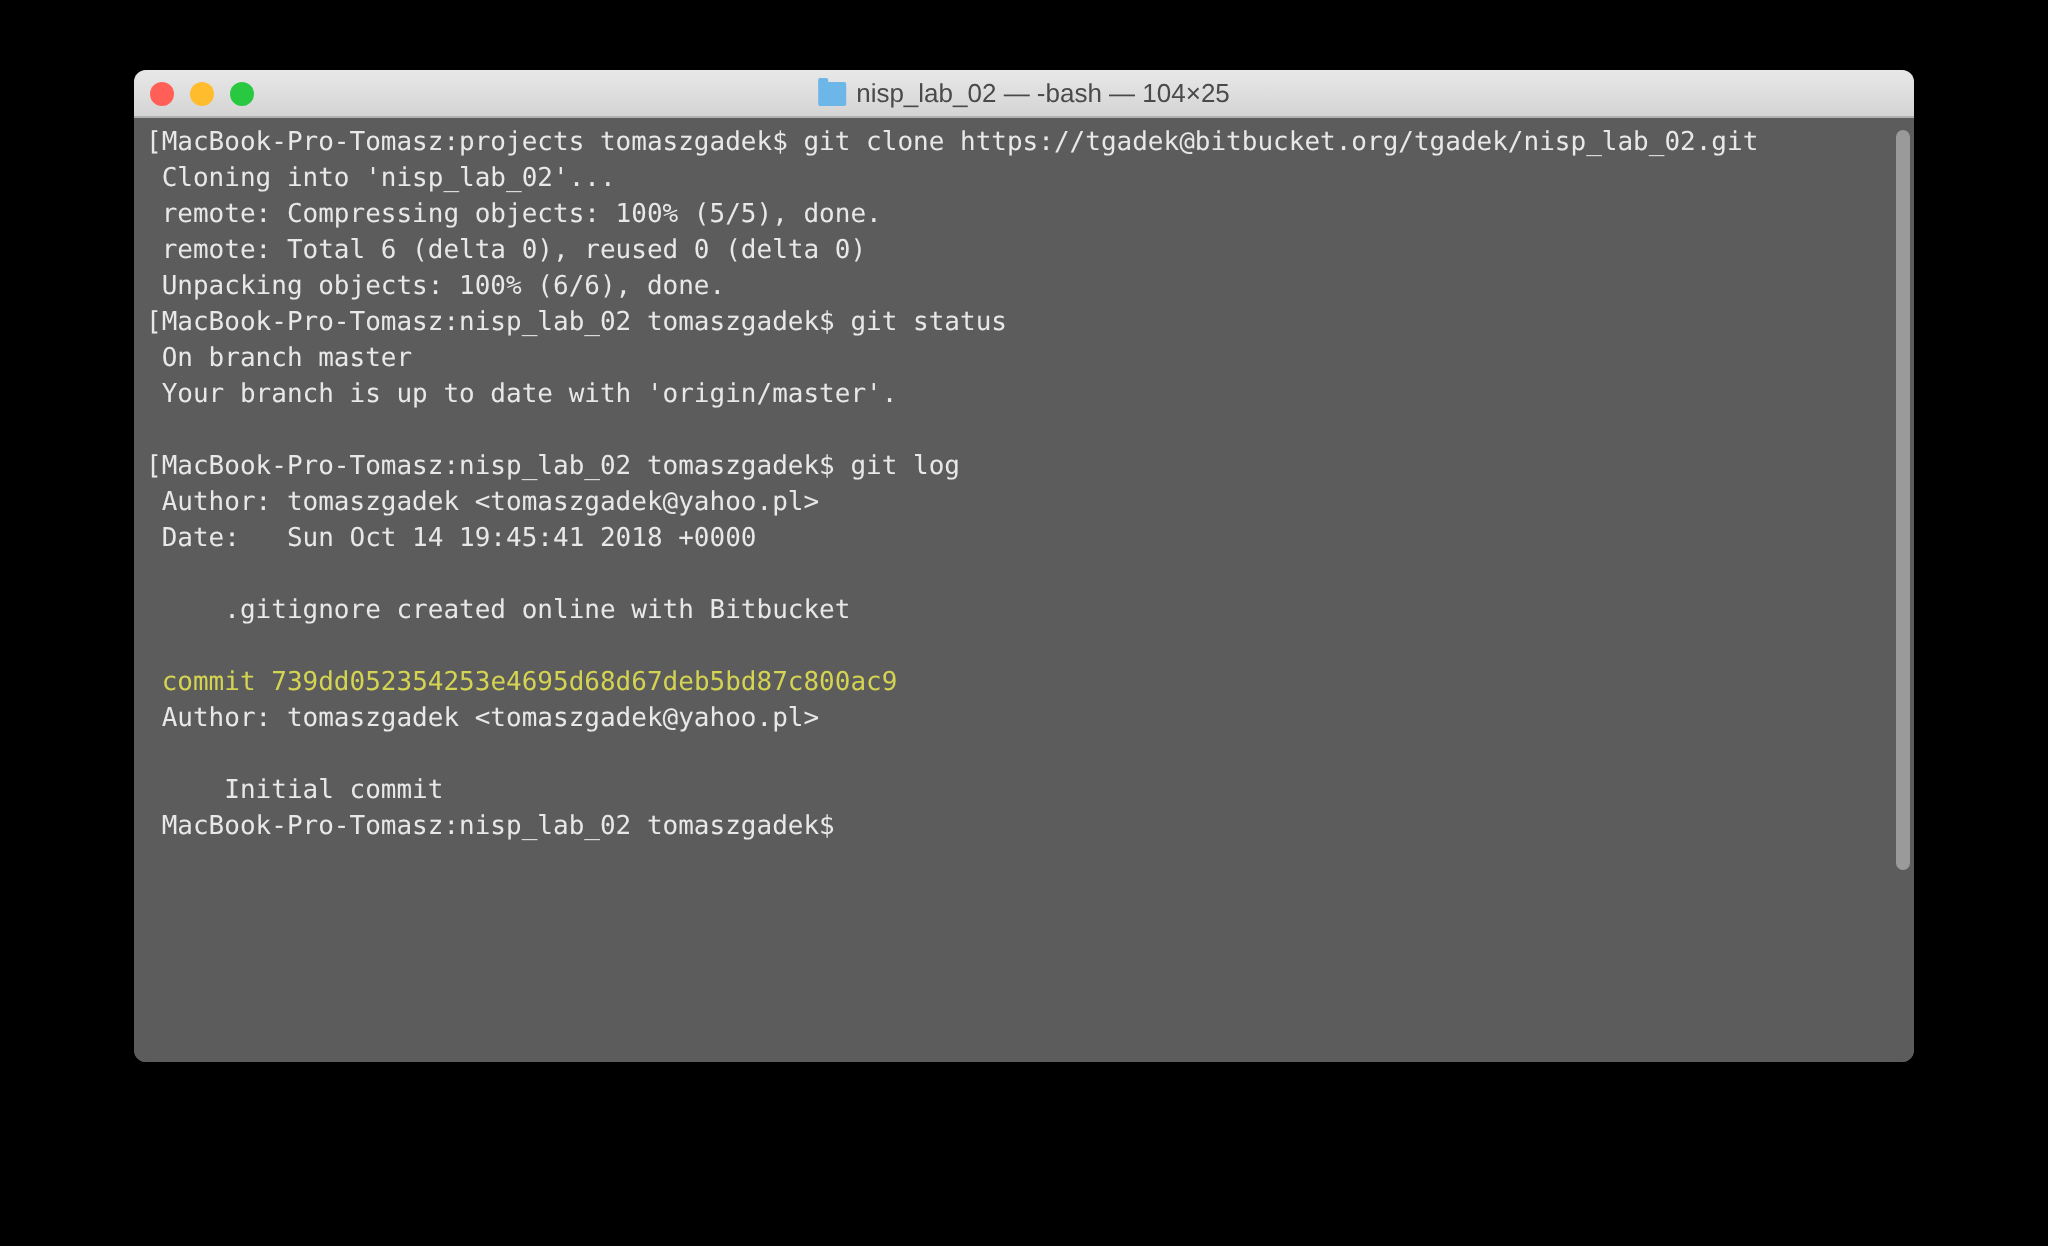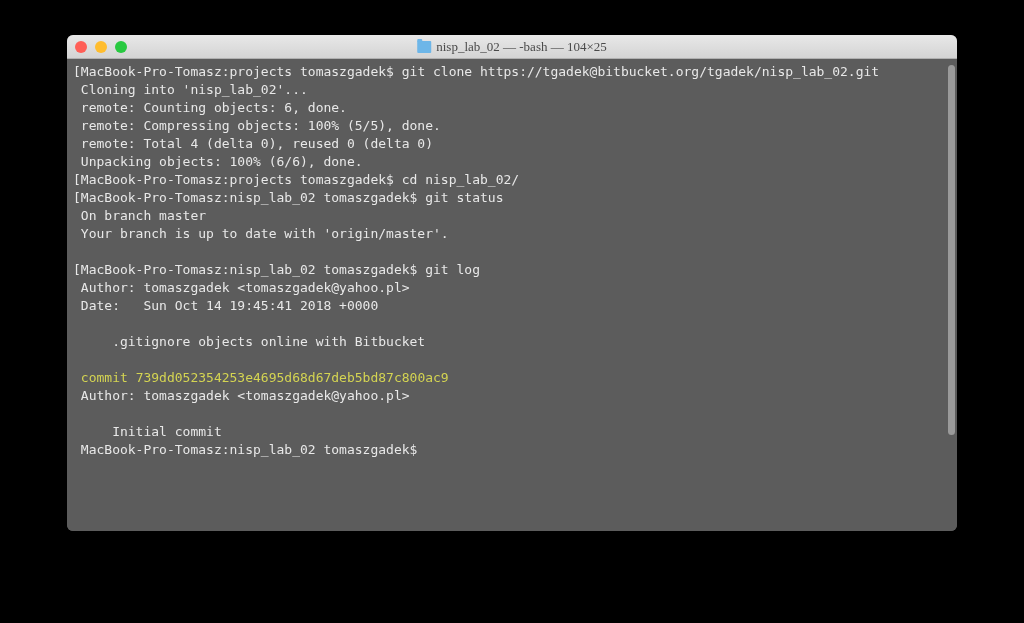--- a/index.html
+++ b/index.html
@@ -47,21 +47,21 @@
     .tl-close { background: #ff5f57; }
     .tl-min { background: #ffbd2e; }
     .tl-max { background: #28c940; }
     .title {
       position: absolute;
       left: 50%;
       transform: translateX(-50%);
       display: flex;
       align-items: center;
       gap: 5px;
-      font-family: Liberation Serif, serif;
+      font-family: Liberation Sans, sans-serif;
       font-size: 13px;
       color: #4a4a4a;
     }
     .folder-icon {
       width: 14px;
       height: 12px;
       background: #6db6e8;
       border-radius: 1px;
       position: relative;
     }
@@ -113,34 +113,32 @@
       <div class="traffic-light tl-max"></div>
     </div>
     <div class="title">
       <div class="folder-icon"></div>
       <span>nisp_lab_02 — -bash — 104×25</span>
     </div>
   </div>
   <div class="terminal-body">
     <div class="line"><span class="prompt-host">[MacBook-Pro-Tomasz:projects tomaszgadek$ </span><span>git clone https://tgadek@bitbucket.org/tgadek/nisp_lab_02.git</span></div>
     <div class="line"> Cloning into 'nisp_lab_02'...</div>
-    <div class="line"> remote: Counting objects: 6, done.</div>
     <div class="line"> remote: Compressing objects: 100% (5/5), done.</div>
-    <div class="line"> remote: Total 4 (delta 0), reused 0 (delta 0)</div>
+    <div class="line"> remote: Total 6 (delta 0), reused 0 (delta 0)</div>
     <div class="line"> Unpacking objects: 100% (6/6), done.</div>
-    <div class="line"><span class="prompt-host">[MacBook-Pro-Tomasz:projects tomaszgadek$ </span><span>cd nisp_lab_02/</span></div>
     <div class="line"><span class="prompt-host">[MacBook-Pro-Tomasz:nisp_lab_02 tomaszgadek$ </span><span>git status</span></div>
     <div class="line"> On branch master</div>
     <div class="line"> Your branch is up to date with 'origin/master'.</div>
     <div class="line"> </div>
     <div class="line"><span class="prompt-host">[MacBook-Pro-Tomasz:nisp_lab_02 tomaszgadek$ </span><span>git log</span></div>
     <div class="line"> Author: tomaszgadek &lt;tomaszgadek@yahoo.pl&gt;</div>
     <div class="line"> Date:   Sun Oct 14 19:45:41 2018 +0000</div>
     <div class="line"> </div>
-    <div class="line">     .gitignore objects online with Bitbucket</div>
+    <div class="line">     .gitignore created online with Bitbucket</div>
     <div class="line"> </div>
     <div class="line"><span class="yellow"> commit </span><span class="yellow">739dd052354253e4695d68d67deb5bd87c800ac9</span></div>
     <div class="line"> Author: tomaszgadek &lt;tomaszgadek@yahoo.pl&gt;</div>
     <div class="line"> </div>
     <div class="line">     Initial commit</div>
     <div class="line"> MacBook-Pro-Tomasz:nisp_lab_02 tomaszgadek$ </div>
     <div class="scrollbar"></div>
   </div>
 </div>
 

